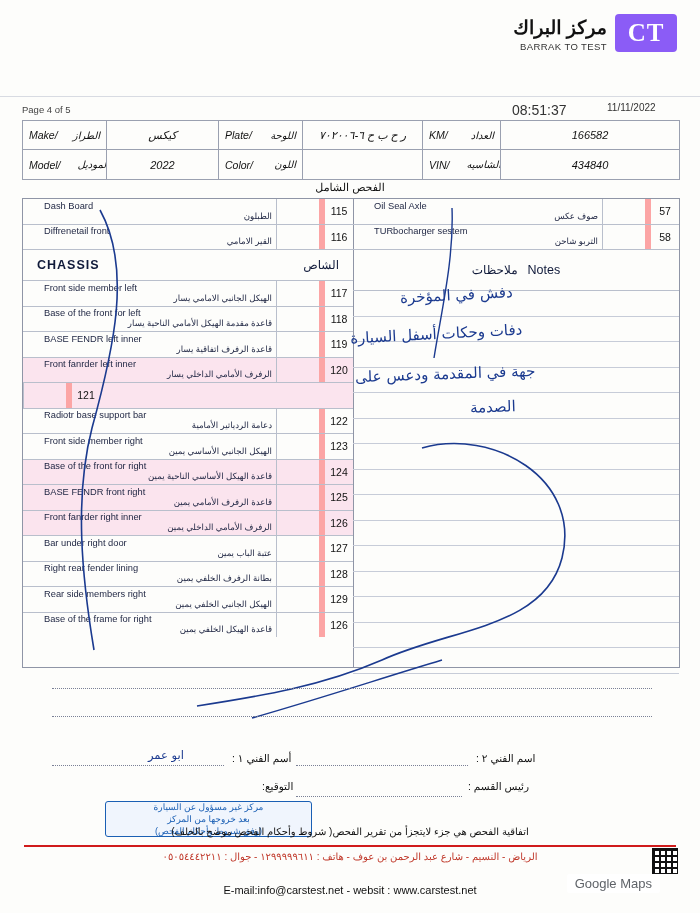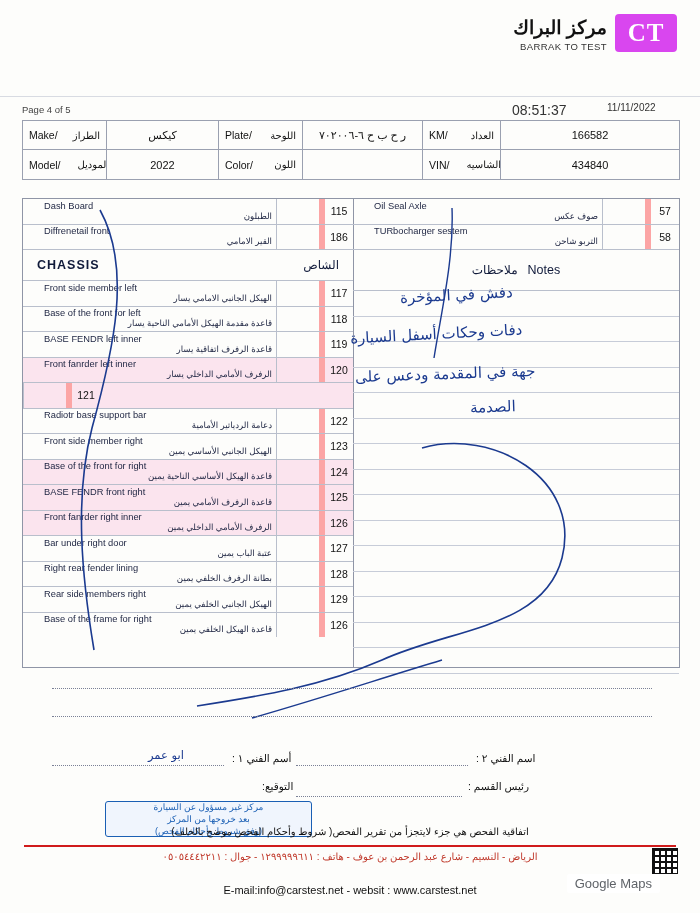--- a/index.html
+++ b/index.html
@@ -14,21 +14,21 @@
   .page{
     position:absolute;inset:0;
     background:#fdfdfb;
   }
   
   .logo-wrap{
     position:absolute;left:497px;top:14px;width:180px;height:46px;
   }
   .logo-ct{
     position:absolute;right:0;top:0;width:62px;height:38px;
-    background:#d946ef;color:#fff;border-radius:4px;
+    background:#8b5cf6;color:#fff;border-radius:4px;
     font-weight:bold;font-size:25px;letter-spacing:1px;
     display:flex;align-items:center;justify-content:center;
     font-family:"Liberation Serif", serif;
   }
   .logo-ar{
     position:absolute;right:70px;top:2px;
     font-size:19px;font-weight:bold;color:#111;
     direction:rtl;
   }
   .logo-en{
@@ -40,20 +40,21 @@
   .time{position:absolute;left:512px;top:102px;font-size:14px;color:#333;}
   .date{position:absolute;left:607px;top:102px;font-size:10px;color:#333;}
   
   .info{
     position:absolute;left:22px;top:120px;width:656px;height:58px;
     border:1px solid #9aa0b0;
     display:grid;
     grid-template-columns:84px 112px 84px 120px 78px 178px;
     grid-template-rows:29px 29px;
     font-size:10.5px;
+    font-style:italic;
   }
   .info > div{
     border-right:1px solid #9aa0b0;border-bottom:1px solid #9aa0b0;
     display:flex;align-items:center;padding:0 6px;
     overflow:hidden;white-space:nowrap;
   }
   .info > div:nth-child(6n){border-right:none;}
   .info > div:nth-child(n+7){border-bottom:none;gap:17px;}
   .lbl{justify-content:space-between;color:#111;}
   .lbl .ar{direction:rtl;font-size:10px;}
@@ -213,39 +214,40 @@
       <span class="ar">اللون</span>
     </div>
     <div class="val blank"></div>
     <div class="lbl">
       <span>VIN/</span>
       <span class="ar">الشاسيه</span>
     </div>
     <div class="val">434840</div>
   </div>
 
+  <div class="sect-title">الفحص الشامل</div>
 
   <div class="main-box">
 
     <div class="col-left">
       <div class="row">
         <div class="r-txt">
           <div class="r-en">Dash Board</div>
           <div class="r-ar">الطبلون</div>
         </div>
         <div class="r-mark"></div>
         <div class="r-num">115</div>
       </div>
       <div class="row">
         <div class="r-txt">
           <div class="r-en">Diffrenetail front</div>
           <div class="r-ar">القير الامامي</div>
         </div>
         <div class="r-mark"></div>
-        <div class="r-num">186</div>
+        <div class="r-num">116</div>
       </div>
 
       <div class="chassis-hdr">
         <div class="chassis-en">CHASSIS</div>
         <div class="chassis-ar">الشاص</div>
       </div>
 
       <div id="chassis-rows">
           <div class="row">
             <div class="r-txt">

